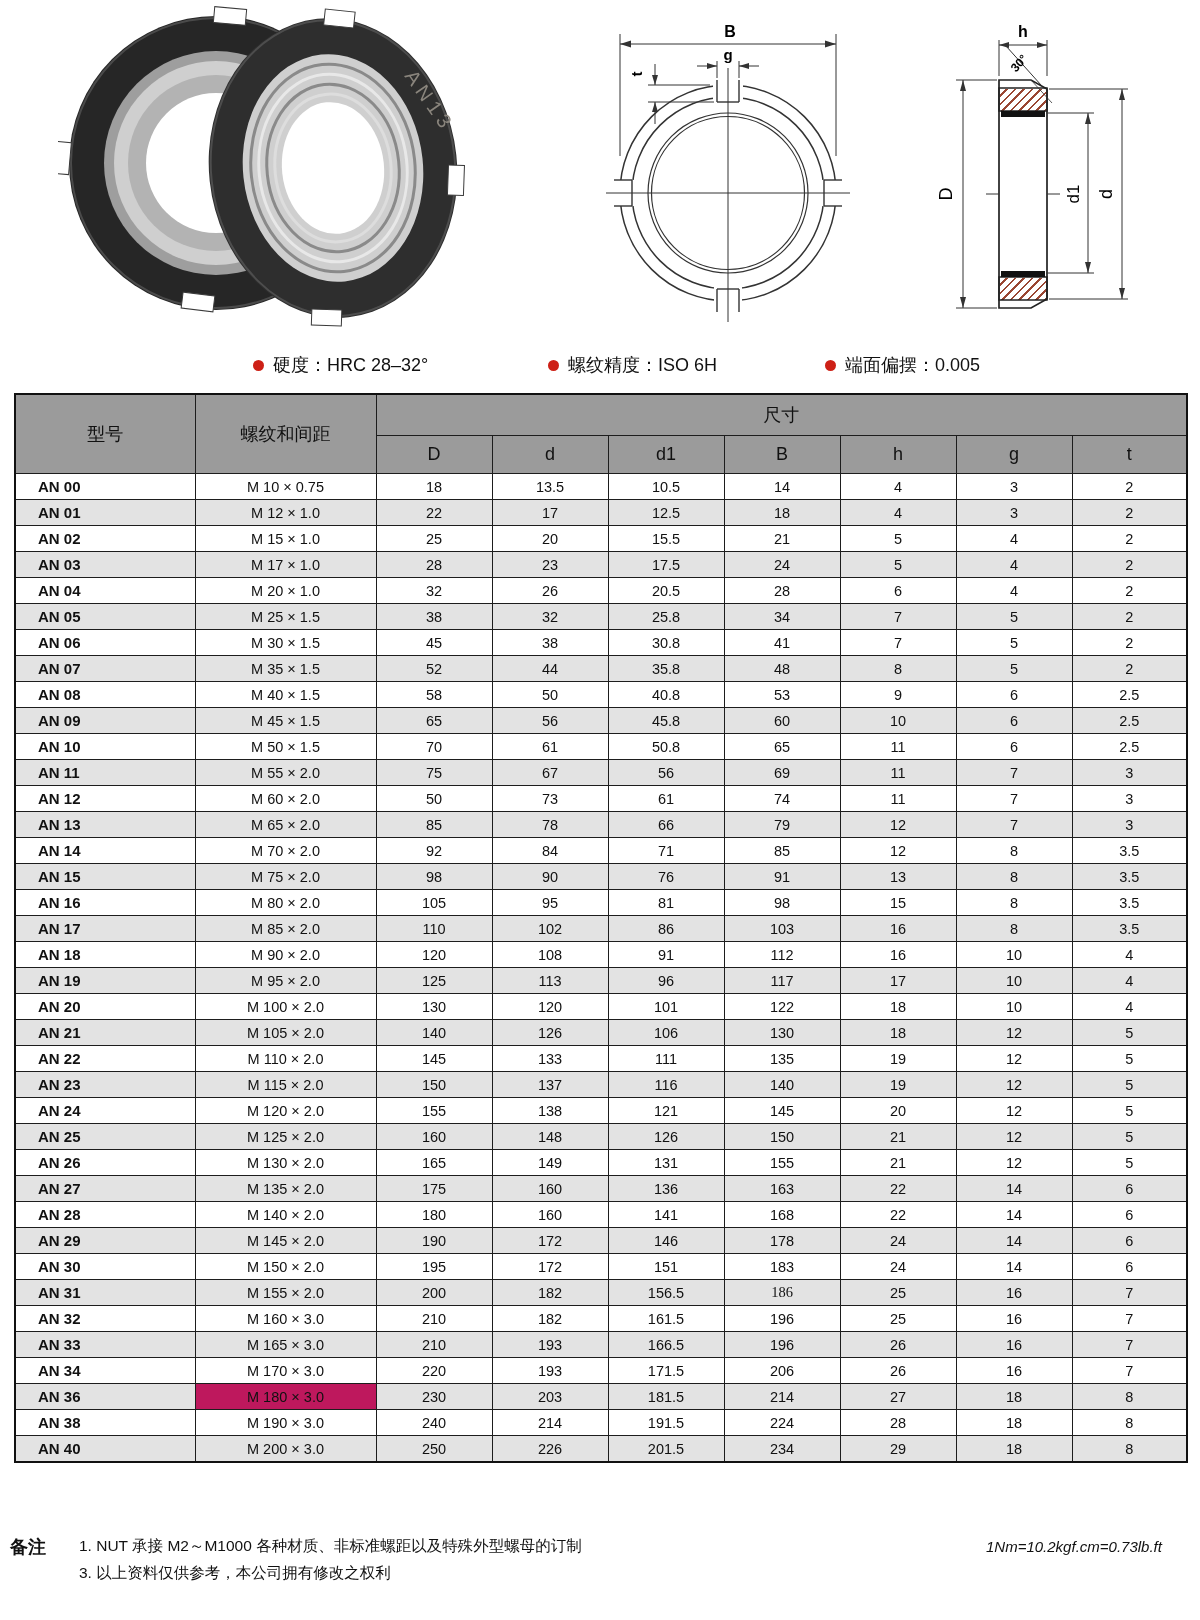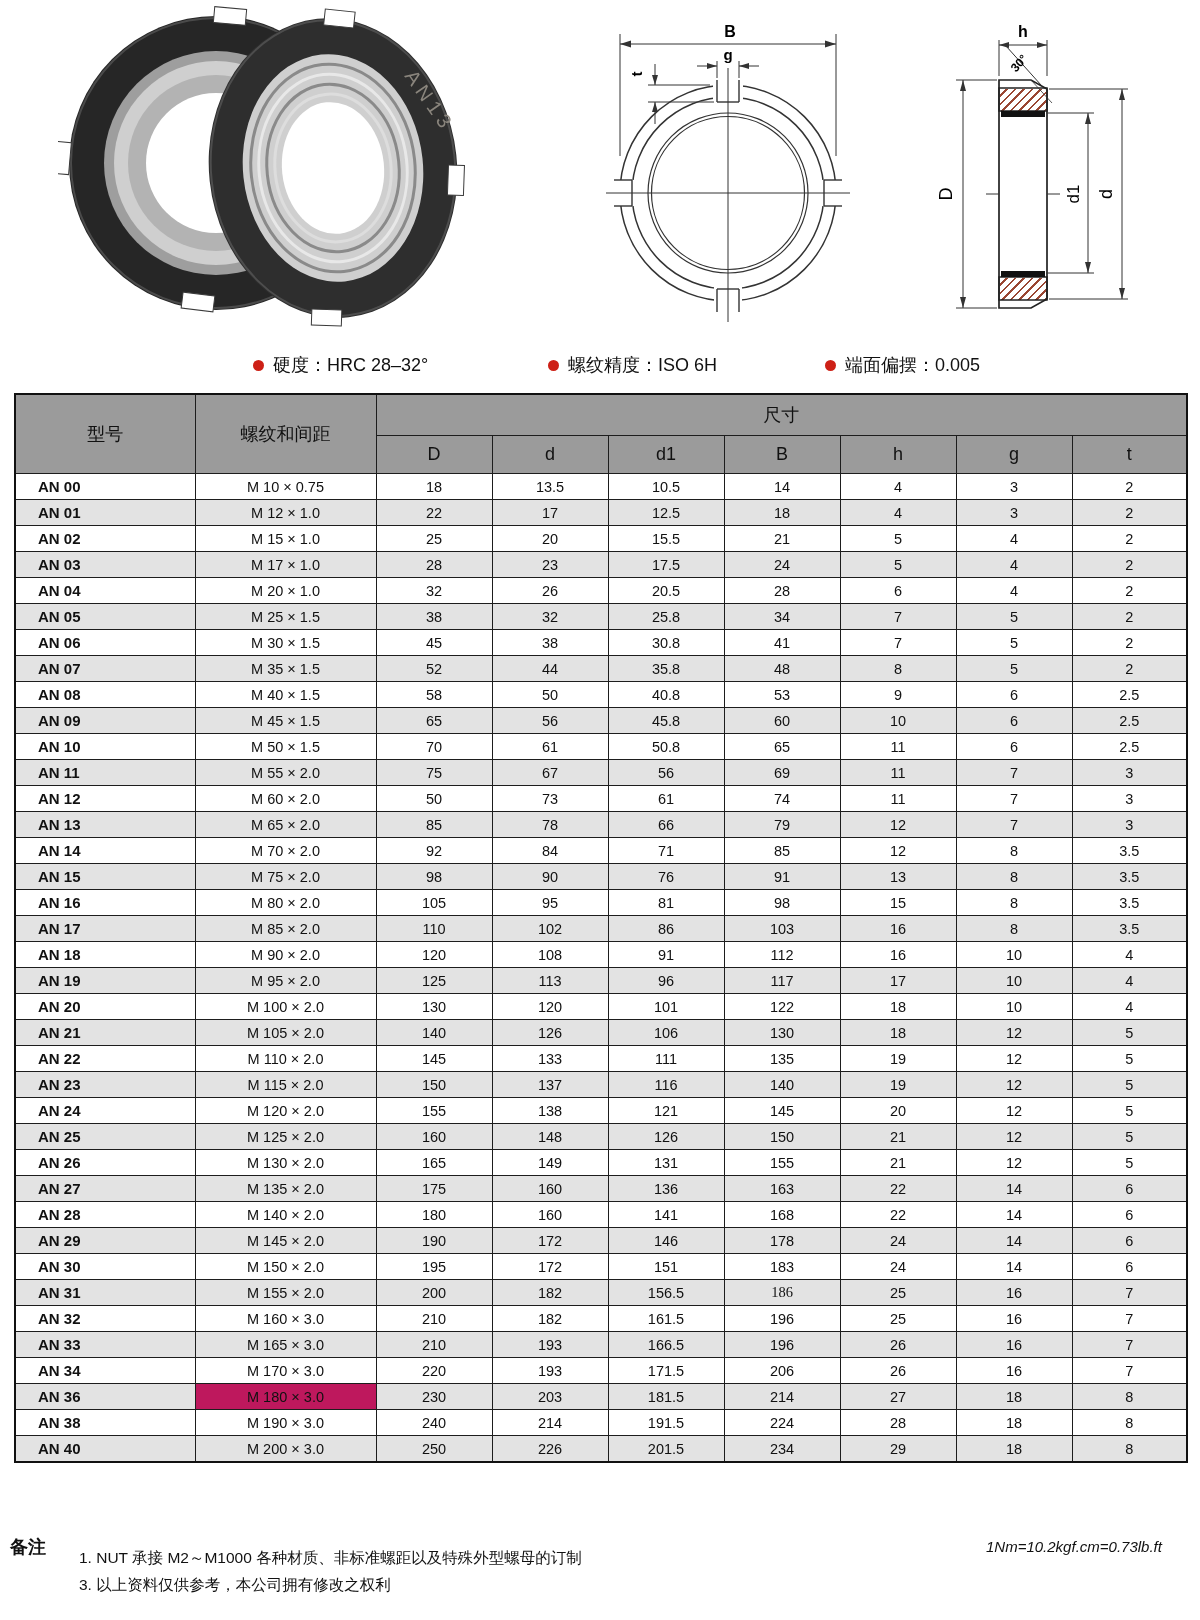--- a/index.html
+++ b/index.html
@@ -24,21 +24,21 @@
   table.dims th,table.dims td{border:1.4px solid #1d1d1d;padding:0;}
   table.dims thead th{background:#9b9b9b;font-weight:normal;font-size:18px;}
   th.h-size{height:40px;}
   tr.dimrow th{height:37px;font-size:17px;}
   tbody td{height:25px;text-align:center;font-size:14.5px;background:#ffffff;}
   tbody td.model{text-align:left;padding-left:22px;font-weight:bold;font-size:15px;}
   tbody tr.alt td{background:#e3e3e3;}
   
   .notes{position:absolute;left:0;top:1532px;width:1017px;height:80px;}
   .notes-title{position:absolute;left:10px;top:3px;font-size:18px;font-weight:bold;}
-  .notes-list{position:absolute;left:79px;top:12px;}
+  .notes-list{position:absolute;left:79px;top:0;}
   .note-line{font-size:15.5px;line-height:27px;white-space:nowrap;}
   .conversion{position:absolute;left:986px;top:6px;font-size:15px;white-space:nowrap;font-style:italic;}
   svg text{font-family:"Liberation Sans","DejaVu Sans",sans-serif;}
 </style>
 </head>
 <body>
 
 <div class="page">
 
   <div class="photo-wrap">

